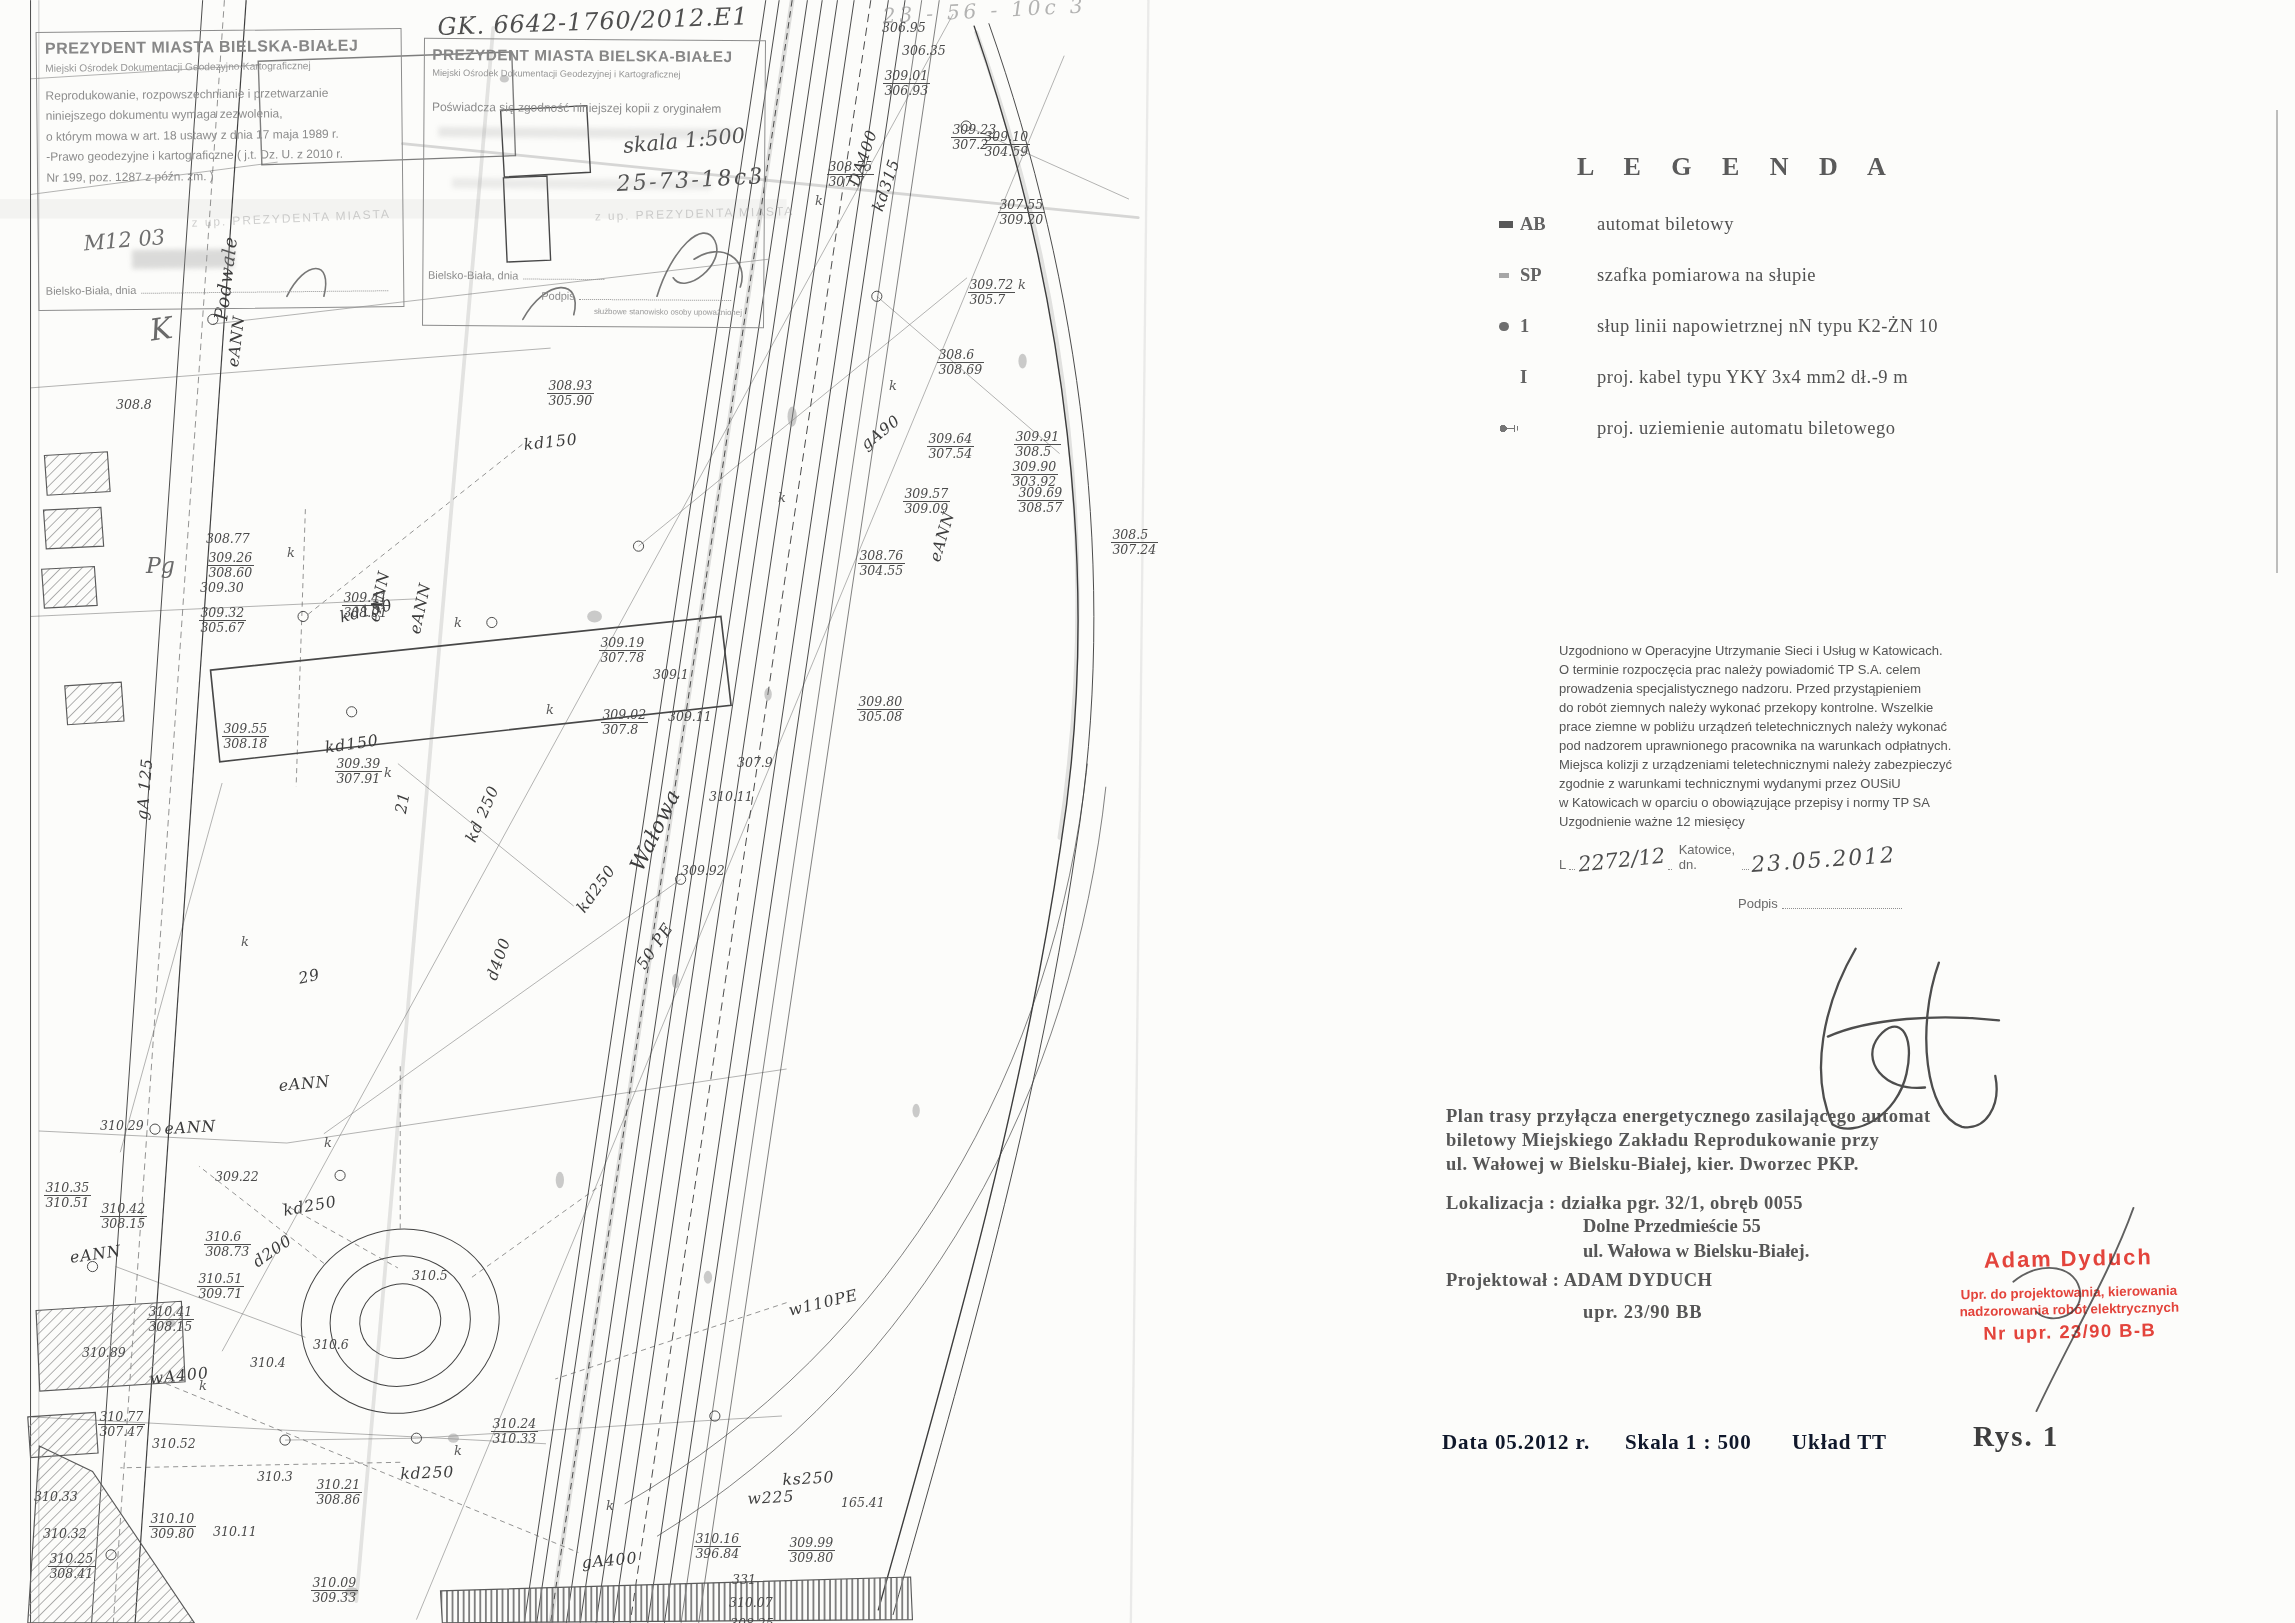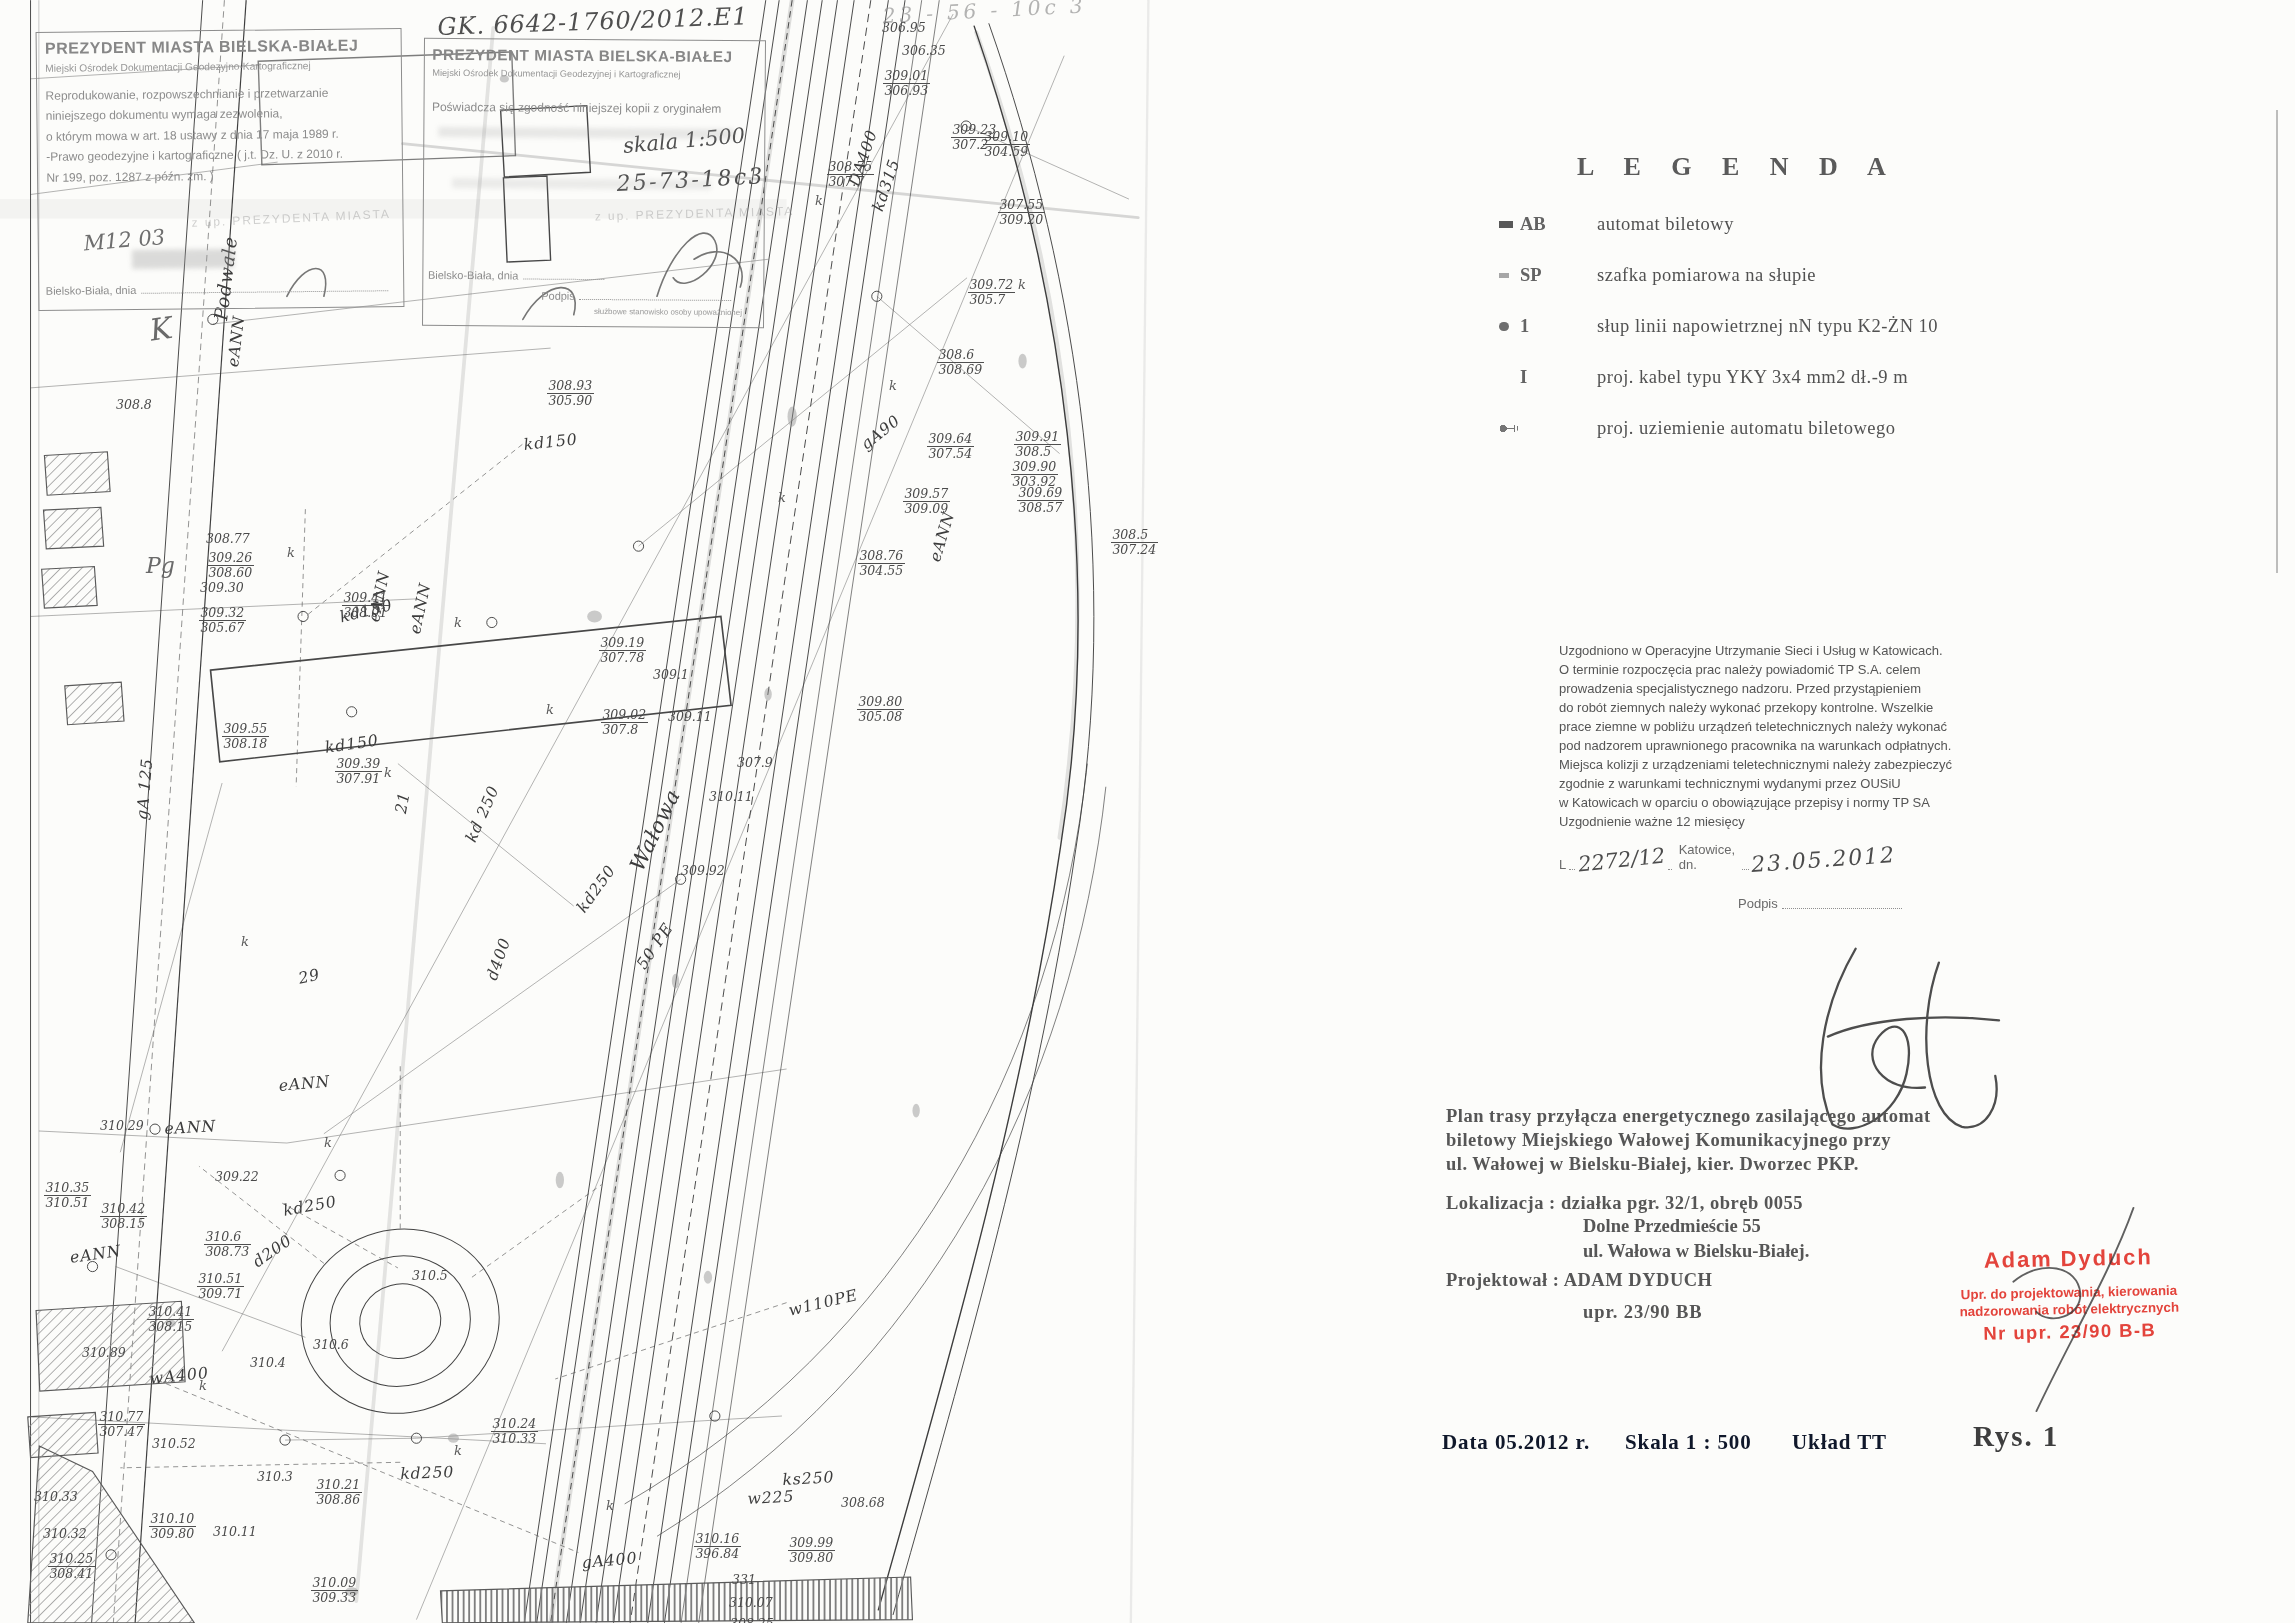--- a/index.html
+++ b/index.html
@@ -413,21 +413,21 @@
           <span class="bb">310.33</span>
         </div>
         <div class="lbl elev" style="left: 694px; top: 1532px;">
           <span class="u">310.16</span>
           <span class="bb">396.84</span>
         </div>
         <div class="lbl elev" style="left: 788px; top: 1536px;">
           <span class="u">309.99</span>
           <span class="bb">309.80</span>
         </div>
-        <div class="lbl elev" style="left: 841px; top: 1496px;">308.68</div>
+        <div class="lbl elev" style="left: 841px; top: 1496px;">165.41</div>
         <div class="lbl elev" style="left: 732px; top: 1573px;">331</div>
         <div class="lbl elev" style="left: 729px; top: 1596px;">310.07</div>
         <div class="lbl elev" style="left: 730px; top: 1617px;">308.25</div>
         <div class="lbl elev" style="left: 213px; top: 1525px;">310.11</div>
         <div class="lbl elev" style="left: 1111px; top: 528px;">
           <span class="u">308.5</span>
           <span class="bb">307.24</span>
         </div>
         <div class="lbl mark" style="left: 287px; top: 546px;">k</div>
         <div class="lbl mark" style="left: 454px; top: 616px;">k</div>
@@ -564,21 +564,21 @@
   <svg class="sig-svg" style="left:1786px;top:921px;" width="241" height="222" viewBox="0 0 520 480">
     <g stroke="#2f2f2f" stroke-width="5" fill="none" stroke-linecap="round" opacity="0.85">
       <path d="M150,60 C80,180 50,330 100,440 C150,470 240,420 260,330 C280,240 240,200 200,250 C160,300 210,370 300,360"></path>
       <path d="M330,90 C280,230 300,420 380,445 C430,455 465,400 452,335"></path>
       <path d="M90,250 C180,210 330,200 460,215"></path>
     </g>
   </svg>
 
   <div class="desc">
     <div class="d1">Plan trasy przyłącza energetycznego zasilającego automat</div>
-    <div class="d1">biletowy Miejskiego Wałowej Komunikacyjnego przy</div>
+    <div class="d1">biletowy Miejskiego Zakładu Reprodukowanie przy</div>
     <div class="d1">ul. Wałowej w Bielsku-Białej, kier. Dworzec PKP.</div>
     <div class="dl">Lokalizacja :  działka  pgr. 32/1,   obręb  0055</div>
     <div class="di">Dolne Przedmieście 55</div>
     <div class="di">ul. Wałowa  w  Bielsku-Białej.</div>
     <div class="dp">Projektował :  ADAM  DYDUCH</div>
     <div class="du">upr.  23/90  BB</div>
   </div>
 
   <div class="redstamp">
     <div class="rn">Adam Dyduch</div>

